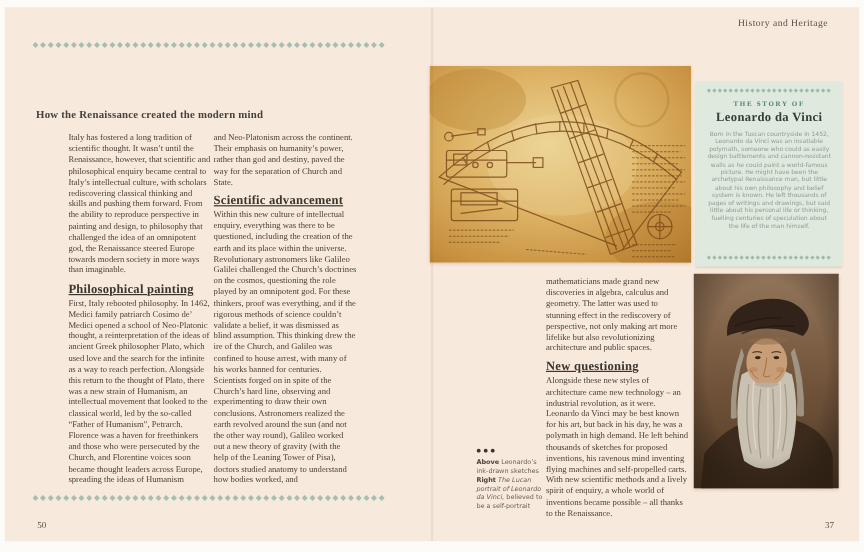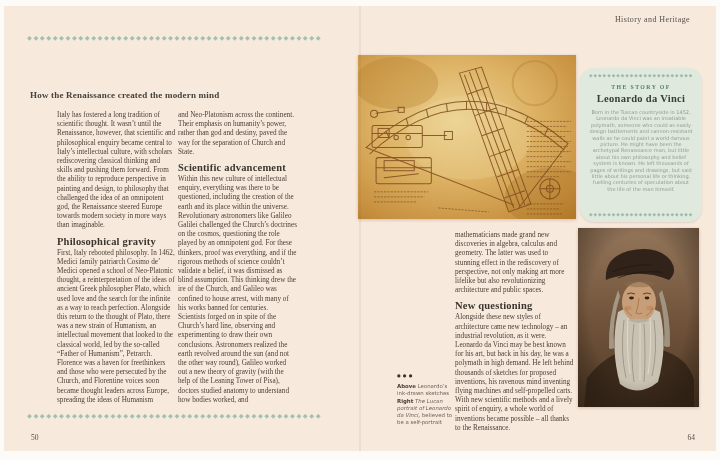--- a/index.html
+++ b/index.html
@@ -20,38 +20,38 @@
   .divider.bottom-left{left:23px;top:406px;width:294px;height:8px;}
 
   .title{position:absolute;left:16px;top:42px;width:310px;margin:0;text-align:center;
     font-size:25px;font-weight:400;letter-spacing:3px;color:#3d3a34;}
   .subtitle{position:absolute;left:26px;top:84px;width:290px;
     font-size:9px;font-weight:bold;color:#45423c;letter-spacing:0.2px;}
 
   .col{position:absolute;top:105px;width:119px;height:297px;overflow:hidden;
     font-size:7.2px;line-height:9.2px;text-align:left;color:#4b4137;}
   .col p{margin:0 0 0 0;}
-  .col h2{margin:5px 0 2px 0;font-size:10.5px;font-weight:bold;letter-spacing:0.2px;color:#3a362e;line-height:11px;}
+  .col h2{margin:5px 0 2px 0;font-size:10.5px;font-weight:bold;letter-spacing:0.2px;color:#3a362e;line-height:11px;text-decoration:underline;}
   .col1{left:53px;}
   .col2{left:174px;}
   .col3{left:451px;top:225px;height:203px;}
 
   .sketch{position:absolute;left:354px;top:49px;width:218px;height:164px;margin:0;
     box-shadow:0 1px 3px rgba(90,60,30,0.25);}
   .sketch svg{display:block;width:100%;height:100%;}
 
   .caption{position:absolute;left:393px;top:366px;width:56px;font-family:"DejaVu Sans", sans-serif;
     font-size:5.4px;line-height:7.2px;color:#6d6157;}
   .cap-dots{font-size:4.2px;letter-spacing:2.2px;color:#3e362e;margin-bottom:4px;}
   .caption b{color:#4a4138;}
   .caption em{font-style:italic;}
   .cap-entry{display:block;}
 
   .sidebar{position:absolute;left:576px;top:62px;width:122px;height:154px;background:#dfe9de;
-    padding:5px 9px 4px 9px;text-align:center;box-shadow:0 1px 2px rgba(90,80,60,0.15);border-radius:14px;}
+    padding:5px 9px 4px 9px;text-align:center;box-shadow:0 1px 2px rgba(90,80,60,0.15);}
   .sb-divider{color:#9cb9ab;font-size:4.6px;letter-spacing:1px;line-height:5px;white-space:nowrap;overflow:hidden;height:5px;}
   .sb-divider.bottom{position:absolute;bottom:5px;left:9px;right:9px;}
   .sb-kicker{margin-top:6px;font-size:5.8px;letter-spacing:1.4px;font-weight:bold;color:#4c8170;}
   .sb-title{margin-top:3px;font-size:10.5px;font-weight:bold;color:#333e35;letter-spacing:0.3px;}
   .sb-body{margin-top:5px;font-family:"DejaVu Sans", sans-serif;font-size:5px;line-height:6.4px;color:#8e9e92;}
 
   .portrait{position:absolute;left:574px;top:222px;width:121px;height:179px;margin:0;
     box-shadow:0 1px 3px rgba(90,60,30,0.25);}
   .portrait svg{display:block;width:100%;height:100%;}
 </style>
@@ -61,21 +61,21 @@
 <div class="spread">
 
   <div class="running-head">History and Heritage</div>
 
   <div class="divider top-left">◆◆◆◆◆◆◆◆◆◆◆◆◆◆◆◆◆◆◆◆◆◆◆◆◆◆◆◆◆◆◆◆◆◆◆◆◆◆◆◆◆◆◆◆◆◆◆◆◆◆◆◆◆◆◆◆◆◆◆◆</div>
 
   <div class="subtitle">How the Renaissance created the modern mind</div>
 
   <div class="col col1">
     <p>Italy has fostered a long tradition of scientific thought. It wasn’t until the Renaissance, however, that scientific and philosophical enquiry became central to Italy’s intellectual culture, with scholars rediscovering classical thinking and skills and pushing them forward. From the ability to reproduce perspective in painting and design, to philosophy that challenged the idea of an omnipotent god, the Renaissance steered Europe towards modern society in more ways than imaginable.</p>
-    <h2>Philosophical gravity</h2>
+    <h2>Philosophical painting</h2>
     <p>First, Italy rebooted philosophy. In 1462, Medici family patriarch Cosimo de’ Medici opened a school of Neo-Platonic thought, a reinterpretation of the ideas of ancient Greek philosopher Plato, which used love and the search for the infinite as a way to reach perfection. Alongside this return to the thought of Plato, there was a new strain of Humanism, an intellectual movement that looked to the classical world, led by the so-called “Father of Humanism”, Petrarch. Florence was a haven for freethinkers and those who were persecuted by the Church, and Florentine voices soon became thought leaders across Europe, spreading the ideas of Humanism</p>
   </div>
 
   <div class="col col2">
     <p>and Neo-Platonism across the continent. Their emphasis on humanity’s power, rather than god and destiny, paved the way for the separation of Church and State.</p>
     <h2>Scientific advancement</h2>
     <p>Within this new culture of intellectual enquiry, everything was there to be questioned, including the creation of the earth and its place within the universe. Revolutionary astronomers like Galileo Galilei challenged the Church’s doctrines on the cosmos, questioning the role played by an omnipotent god. For these thinkers, proof was everything, and if the rigorous methods of science couldn’t validate a belief, it was dismissed as blind assumption. This thinking drew the ire of the Church, and Galileo was confined to house arrest, with many of his works banned for centuries. Scientists forged on in spite of the Church’s hard line, observing and experimenting to draw their own conclusions. Astronomers realized the earth revolved around the sun (and not the other way round), Galileo worked out a new theory of gravity (with the help of the Leaning Tower of Pisa), doctors studied anatomy to understand how bodies worked, and</p>
   </div>
 
   <figure class="sketch">
@@ -212,15 +212,15 @@
       <path d="M28,52 Q26,30 50,23 Q80,16 93,33 Q100,44 91,52 Q70,43 48,47 Q34,49 28,52 Z" fill="#31221a"></path>
       <path d="M34,44 Q52,36 74,37 M40,50 Q58,42 84,44" stroke="#1f1510" stroke-width="1" fill="none" opacity="0.7"></path>
       <path d="M44,56 Q60,50 80,55 Q70,60 61,59 Q52,60 44,56 Z" fill="#8a6a4a" opacity="0.5"></path>
       <rect width="121" height="179" fill="url(#pvig)"></rect>
     </svg>
   </figure>
 
   <div class="divider bottom-left">◆◆◆◆◆◆◆◆◆◆◆◆◆◆◆◆◆◆◆◆◆◆◆◆◆◆◆◆◆◆◆◆◆◆◆◆◆◆◆◆◆◆◆◆◆◆◆◆◆◆◆◆◆◆◆◆◆◆◆◆</div>
 
   <div class="pagenum left">50</div>
-  <div class="pagenum right">64</div>
+  <div class="pagenum right">37</div>
 
 </div>
 
 </body></html>

